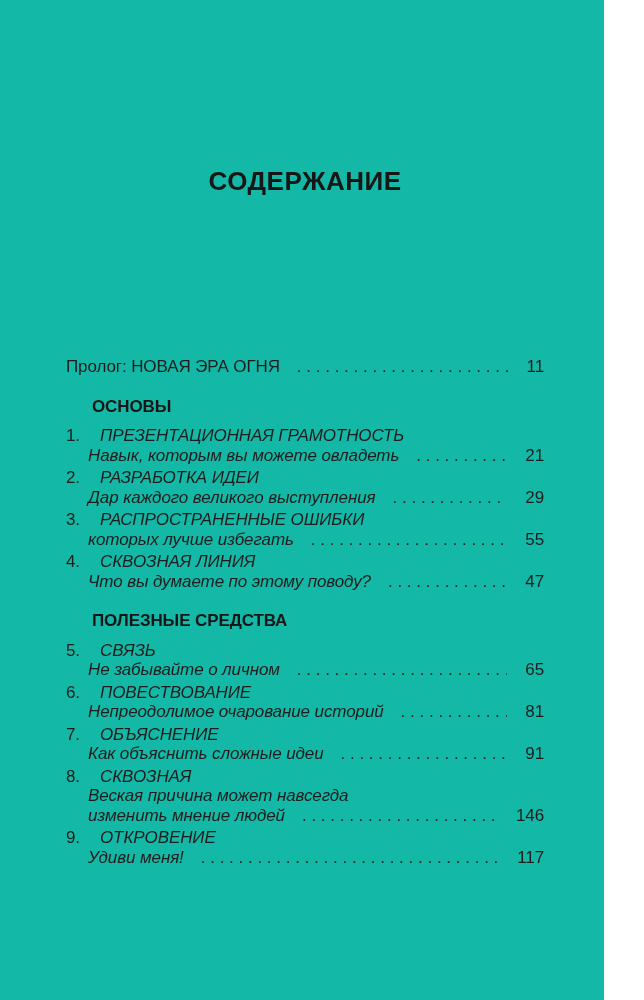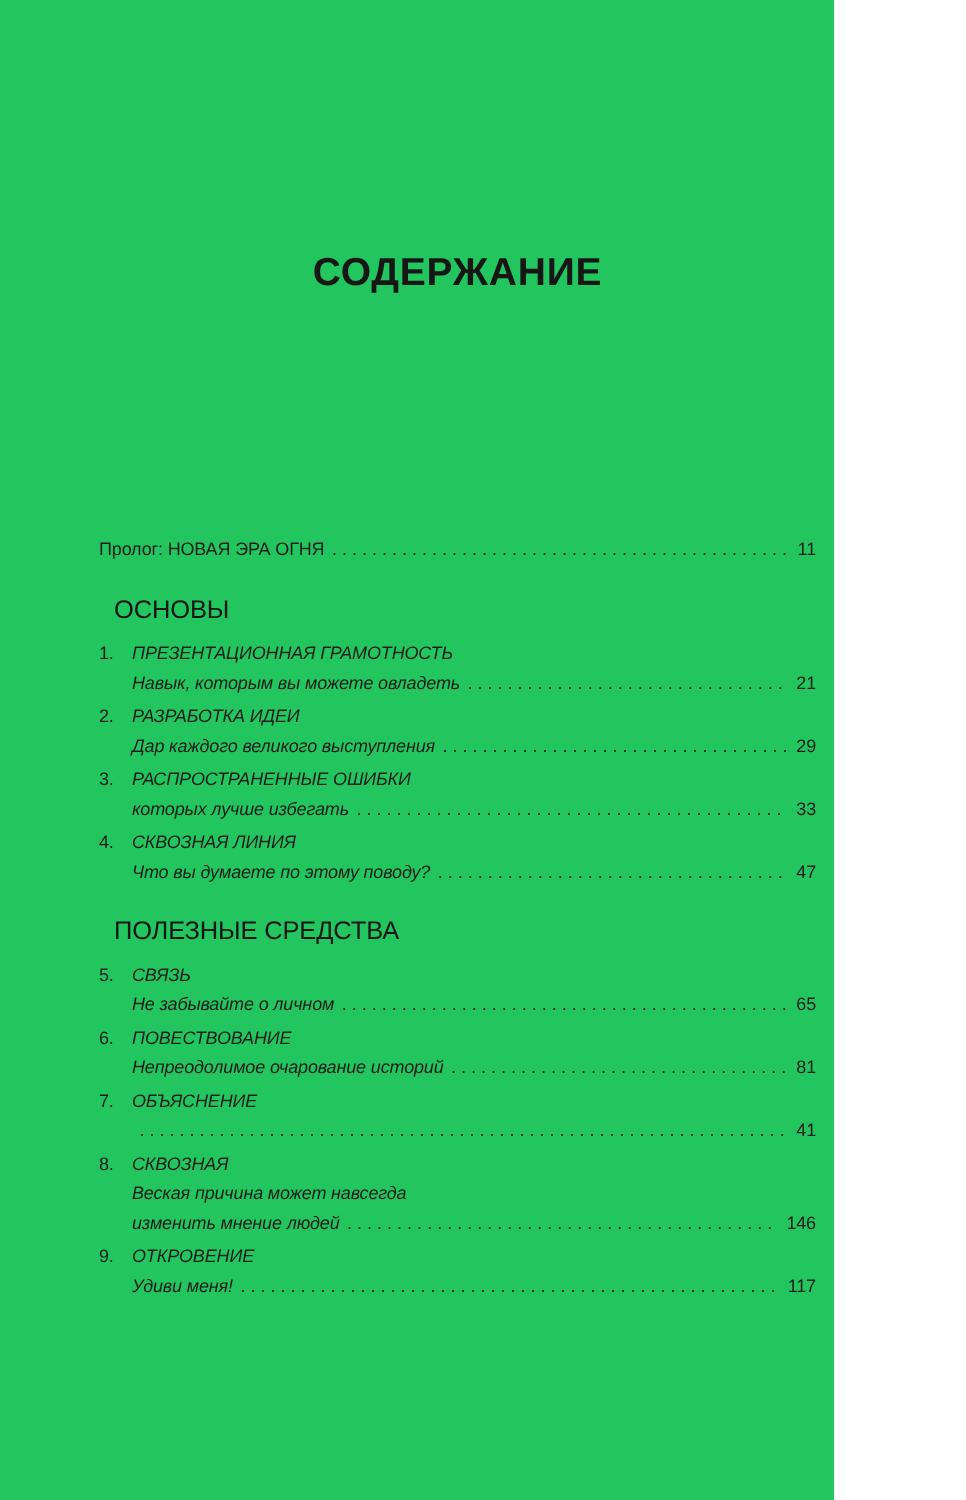--- a/index.html
+++ b/index.html
@@ -9,24 +9,24 @@
   body {
     width: 644px;
     height: 1000px;
     background: #ffffff;
     color: #1d1d1d;
     font-family: "Liberation Sans", "DejaVu Sans", sans-serif;
     letter-spacing: -0.1px;
   }
   .page {
     position: relative;
-    width: 556px;
+    width: 604px;
     height: 1000px;
     overflow: hidden;
-    background: #22c55e;
+    background: #14b8a6;
   }
   .content {
     position: absolute;
     left: 66px;
     top: 0;
     width: 478px;
   }
   .book-title {
     margin: 166px 0 0 0;
     text-align: center;
@@ -35,28 +35,29 @@
     font-weight: 700;
     letter-spacing: 0.5px;
     color: #161616;
   }
   .toc {
     margin-top: 161px;
   }
   .row {
     display: flex;
     align-items: baseline;
-    font-size: 12px;
-    line-height: 19.5px;
-  }
-  .section-heading {
-    font-weight: 400;
     font-size: 17px;
     line-height: 19.5px;
-    margin: 20px 0 10px 10px;
+    gap: 12px;
+  }
+  .section-heading {
+    font-weight: 700;
+    font-size: 17px;
+    line-height: 19.5px;
+    margin: 20px 0 10px 26px;
     color: #161616;
   }
   .entry {
     margin-bottom: 3px;
   }
   .num {
     flex: none;
     width: 22px;
   }
   .entry-title {
@@ -128,21 +129,21 @@
         </div>
 
   <div class="entry">
     <div class="row">
       <span class="num">3.</span>
       <span class="entry-title">РАСПРОСТРАНЕННЫЕ ОШИБКИ</span>
     </div>
           <div class="row sub-row">
             <span class="subtitle">которых лучше избегать</span>
             <span class="leader">. . . . . . . . . . . . . . . . . . . . . . . . . . . . . . . . . . . . . . . . . . . . . . . . . . . . . . . . . . . . . . . . . . . . . .</span>
-            <span class="pagenum">33</span>
+            <span class="pagenum">55</span>
           </div>
         </div>
 
   <div class="entry">
     <div class="row">
       <span class="num">4.</span>
       <span class="entry-title">СКВОЗНАЯ ЛИНИЯ</span>
     </div>
   <div class="row sub-row">
             <span class="subtitle">Что вы думаете по этому поводу?</span>
@@ -176,22 +177,23 @@
             <span class="pagenum">81</span>
           </div>
         </div>
 
   <div class="entry">
     <div class="row">
       <span class="num">7.</span>
       <span class="entry-title">ОБЪЯСНЕНИЕ</span>
     </div>
   <div class="row sub-row">
-            <span class="leader">. . . . . . . . . . . . . . . . . . . . . . . . . . . . . . . . . . . . . . . . . . . . . . . . . . . . . . . . . . . . . . . . . . . . . .</span>
-            <span class="pagenum">41</span>
+            <span class="subtitle">Как объяснить сложные идеи</span>
+            <span class="leader">. . . . . . . . . . . . . . . . . . . . . . . . . . . . . . . . . . . . . . . . . . . . . . . . . . . . . . . . . . . . . . . . . . . . . .</span>
+            <span class="pagenum">91</span>
           </div>
         </div>
 
   <div class="entry">
     <div class="row">
       <span class="num">8.</span>
       <span class="entry-title">СКВОЗНАЯ</span>
     </div>
   <div class="row sub-row">
             <span class="subtitle">Веская причина может навсегда</span>

